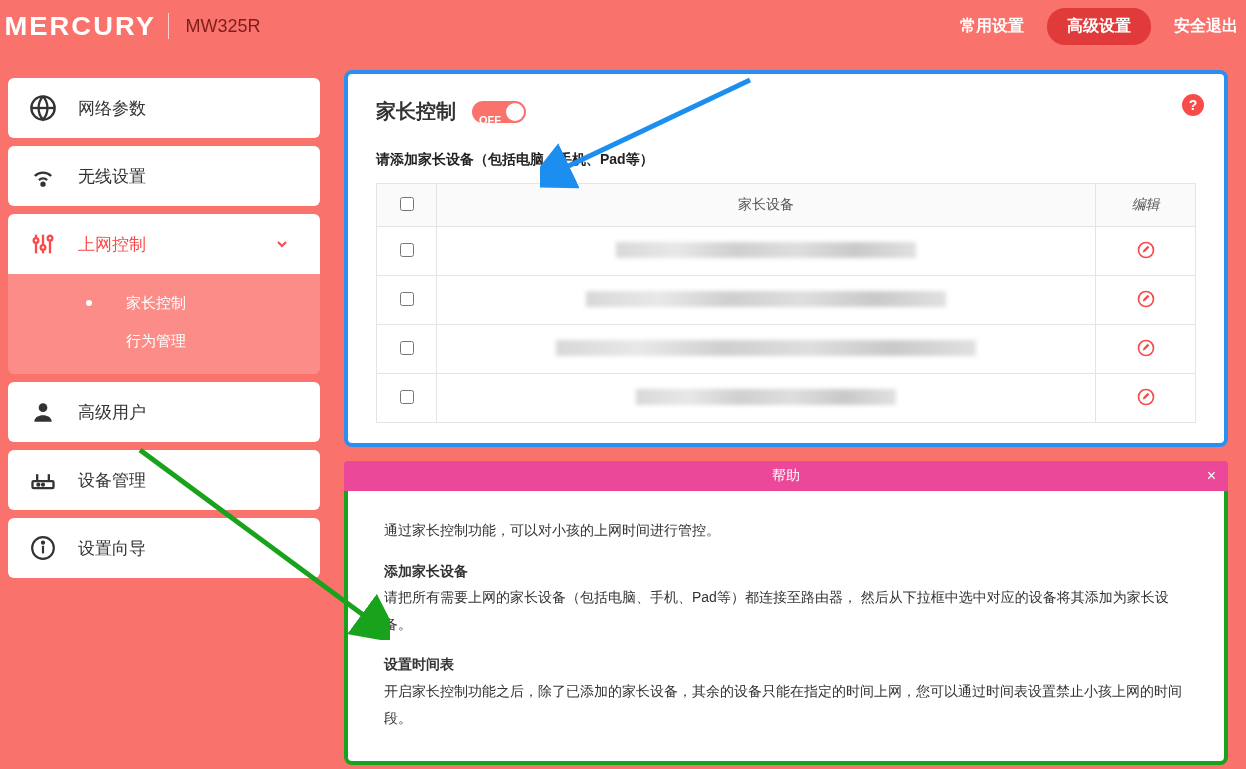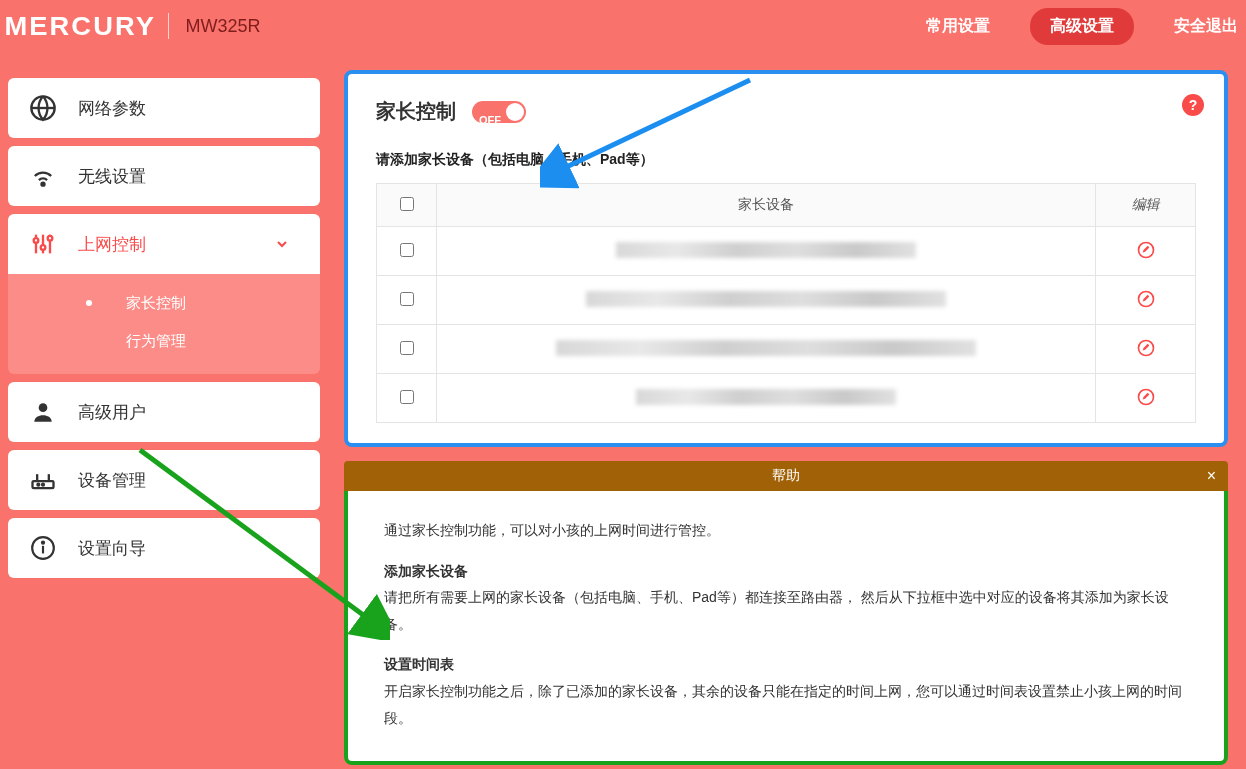--- a/index.html
+++ b/index.html
@@ -30,21 +30,21 @@
   height: 26px;
   background: rgba(255,255,255,0.7);
   margin: 0 16px;
 }
 .model { font-size: 18px; font-weight: 300; color: #7f1d1d; }
 .header-spacer { flex: 1; }
 .nav-link {
   color: #fff;
   font-size: 16px;
   font-weight: 600;
-  margin-left: 40px;
+  margin-left: 23px;
   cursor: pointer;
 }
 .nav-link.active {
   background: #e03a3a;
   padding: 8px 20px;
   border-radius: 18px;
 }
 .layout {
   display: flex;
   padding: 18px 18px 0 0;
@@ -193,21 +193,21 @@
 }
 .edit-icon {
   display: inline-flex;
   width: 22px; height: 22px;
   color: #fa4b4b;
   cursor: pointer;
   justify-content: center;
   align-items: center;
 }
 .help-bar {
-  background: #a16207;
+  background: #ec4899;
   color: #fff;
   height: 30px;
   display: flex;
   align-items: center;
   justify-content: center;
   font-size: 14px;
   position: relative;
   margin-top: 14px;
   border-radius: 4px 4px 0 0;
 }

